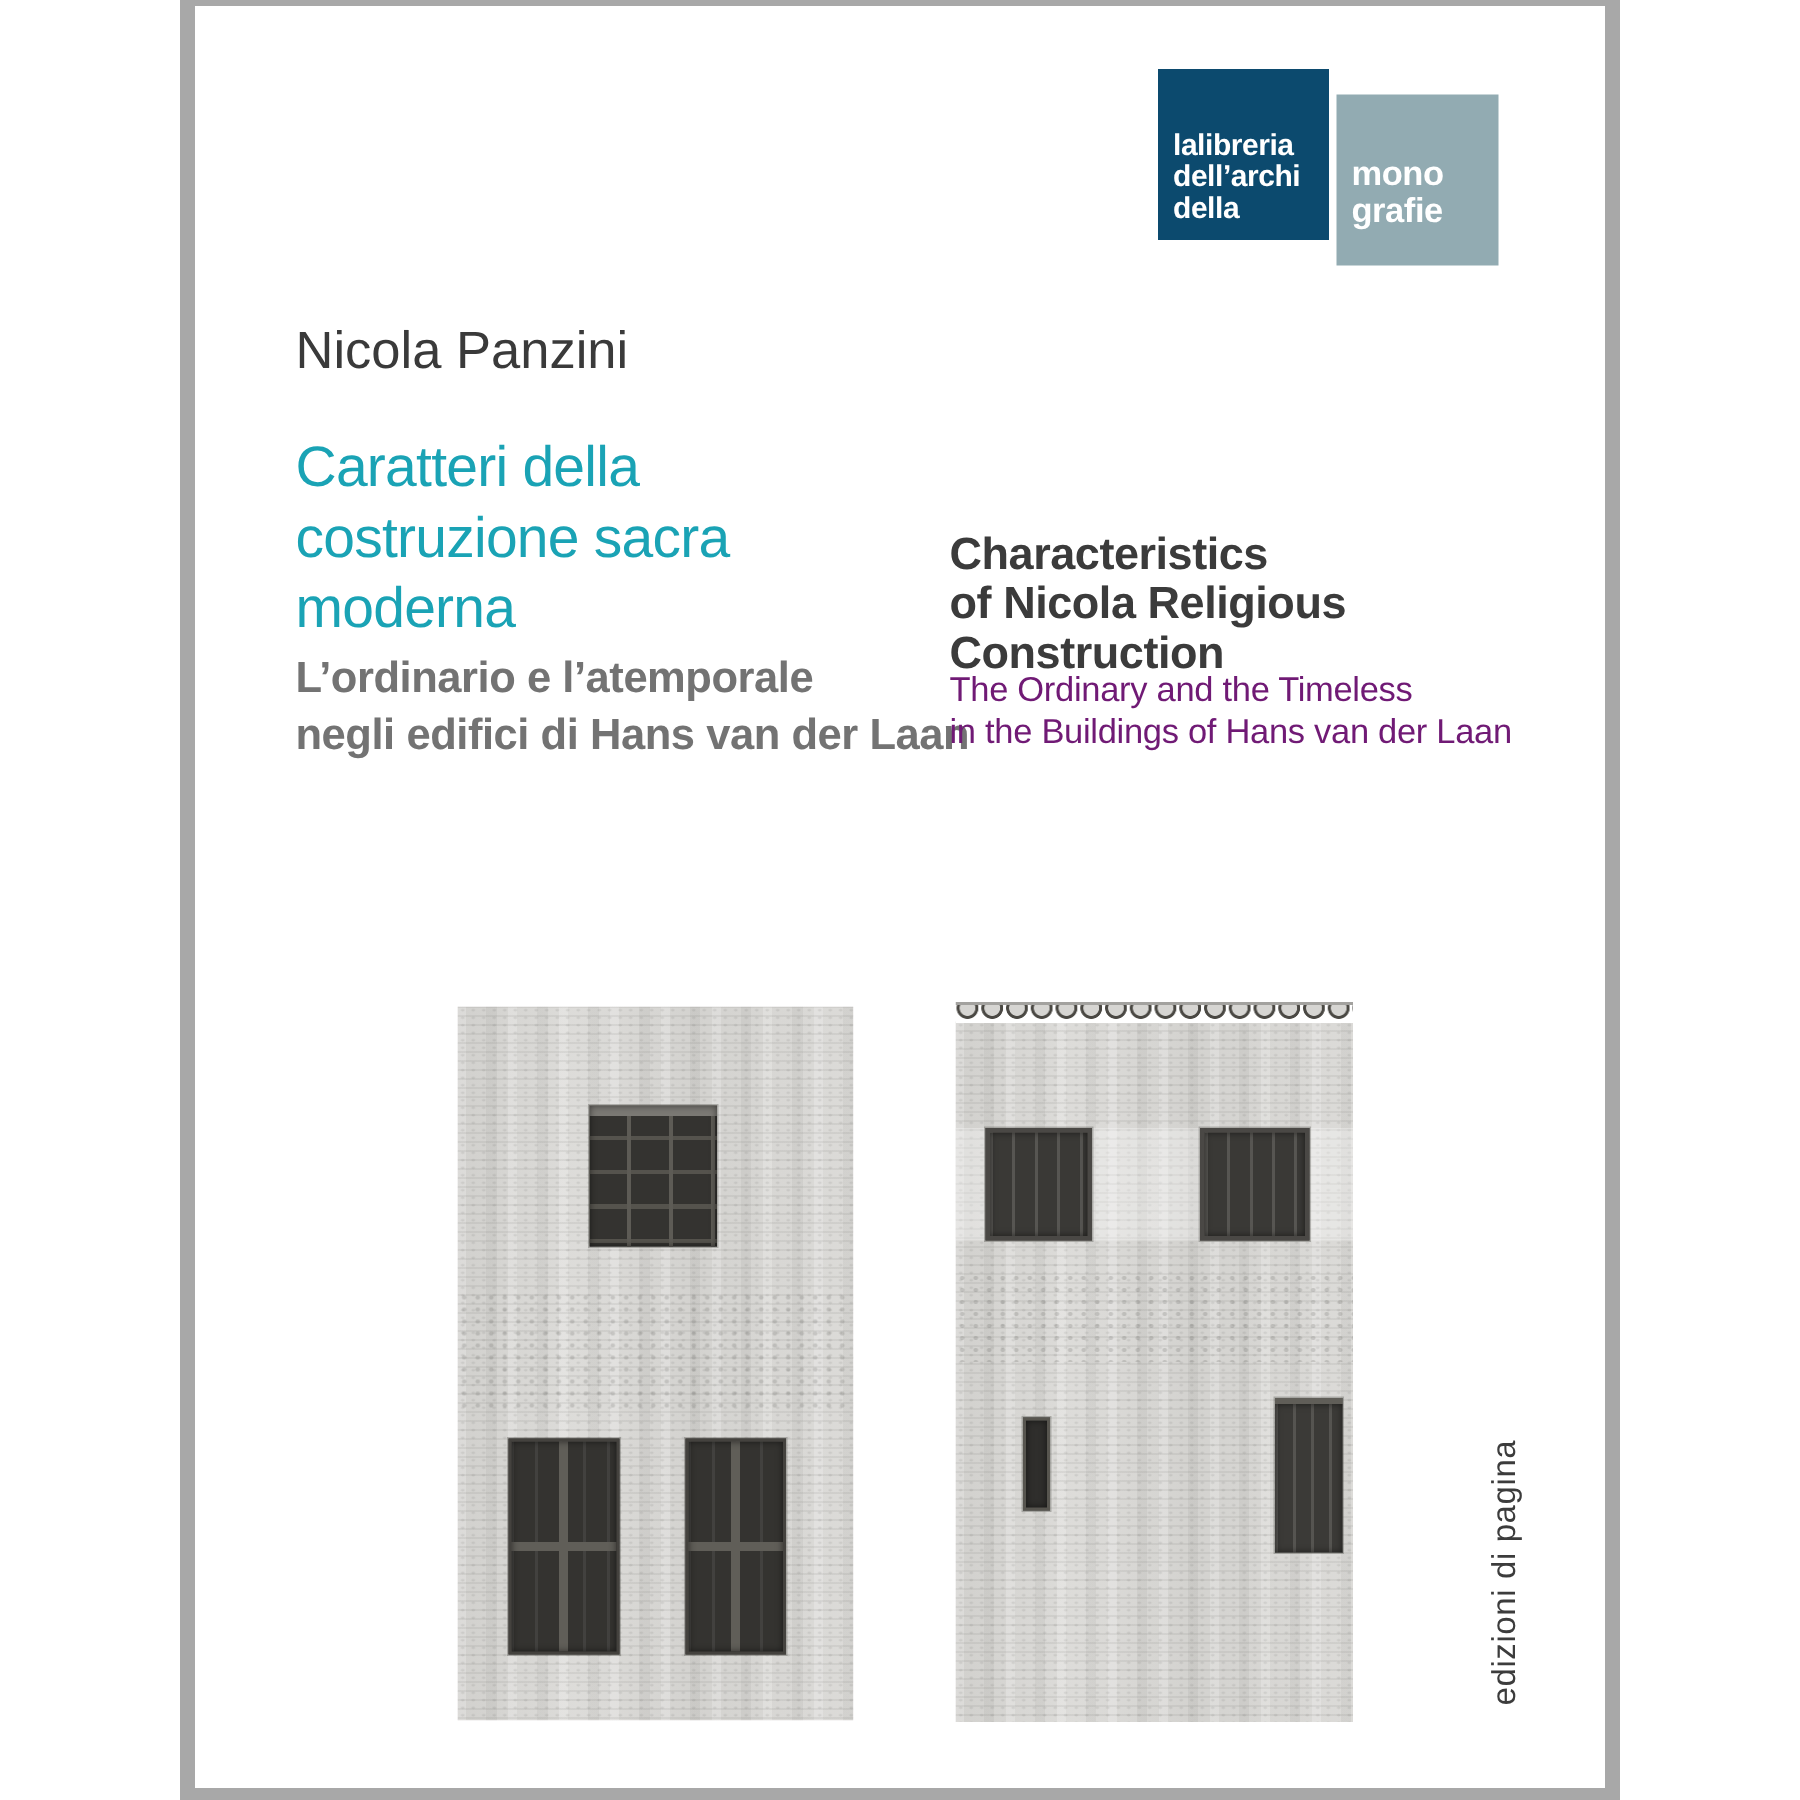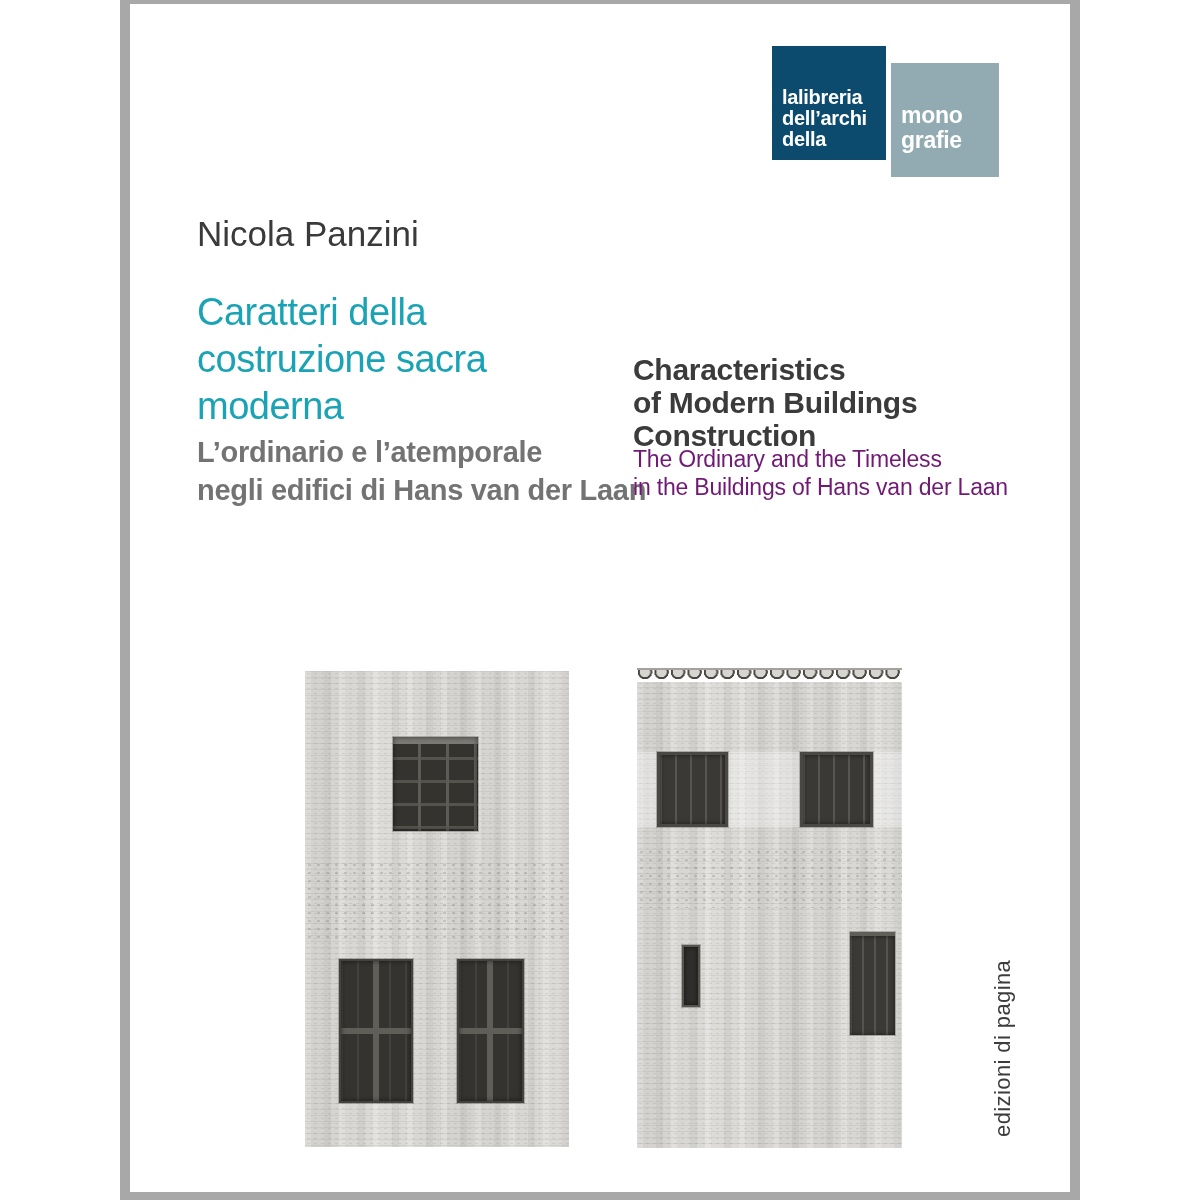--- a/index.html
+++ b/index.html
@@ -189,21 +189,21 @@
     <span class="tline">moderna</span>
   </div>
 
   <div class="subtitle-it">
     <span class="tline">L’ordinario e l’atemporale</span>
     <span class="tline">negli edifici di Hans van der Laan</span>
   </div>
 
   <div class="title-en">
     <span class="tline">Characteristics</span>
-    <span class="tline">of Modern Buildings</span>
+    <span class="tline">of Nicola Religious</span>
     <span class="tline">Construction</span>
   </div>
 
   <div class="subtitle-en">
     <span class="tline">The Ordinary and the Timeless</span>
     <span class="tline">in the Buildings of Hans van der Laan</span>
   </div>
 
   <div class="photo photo-left">
     <div class="wall"></div>

